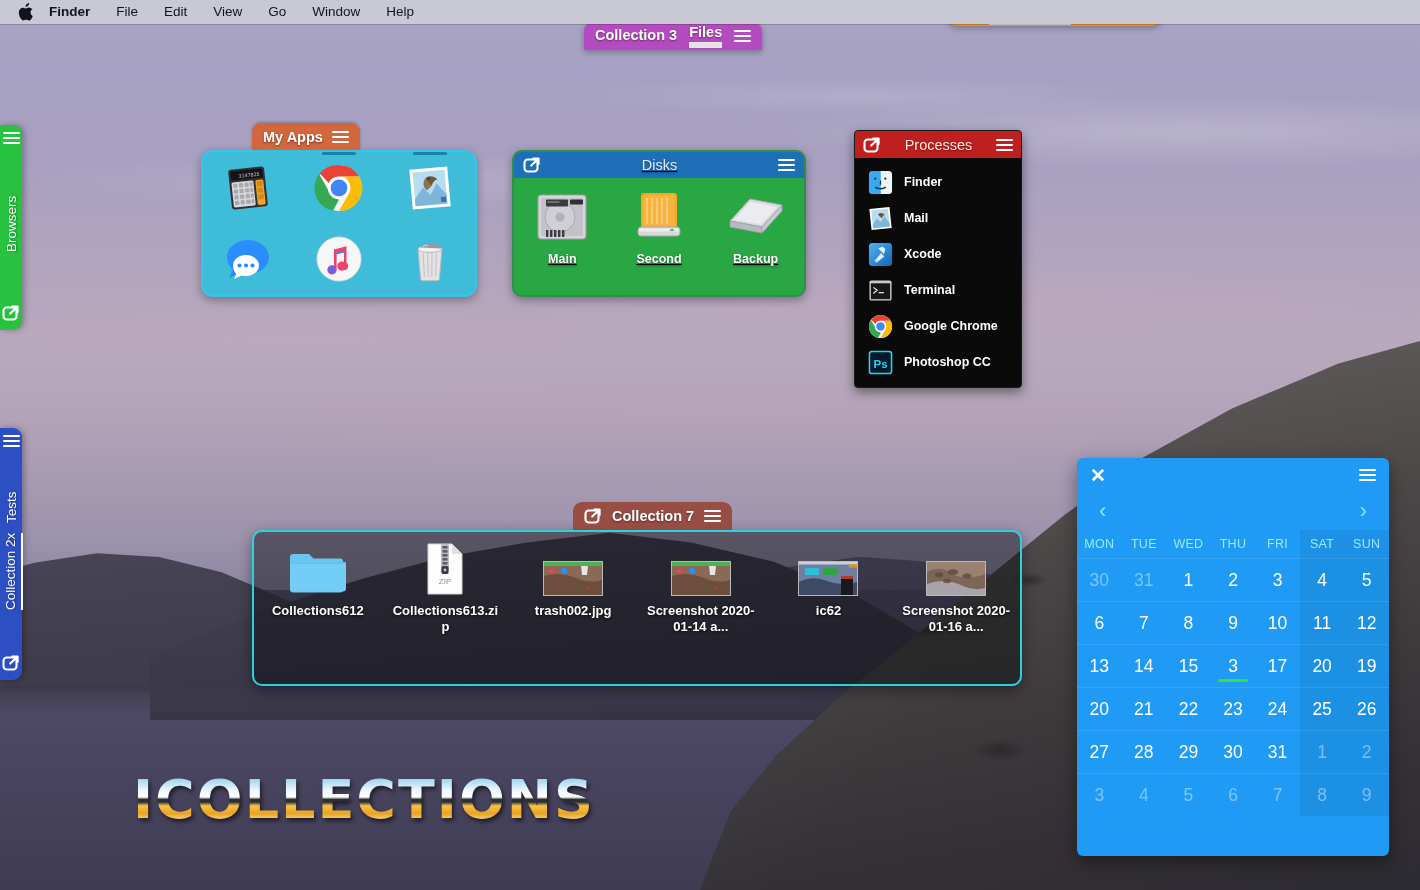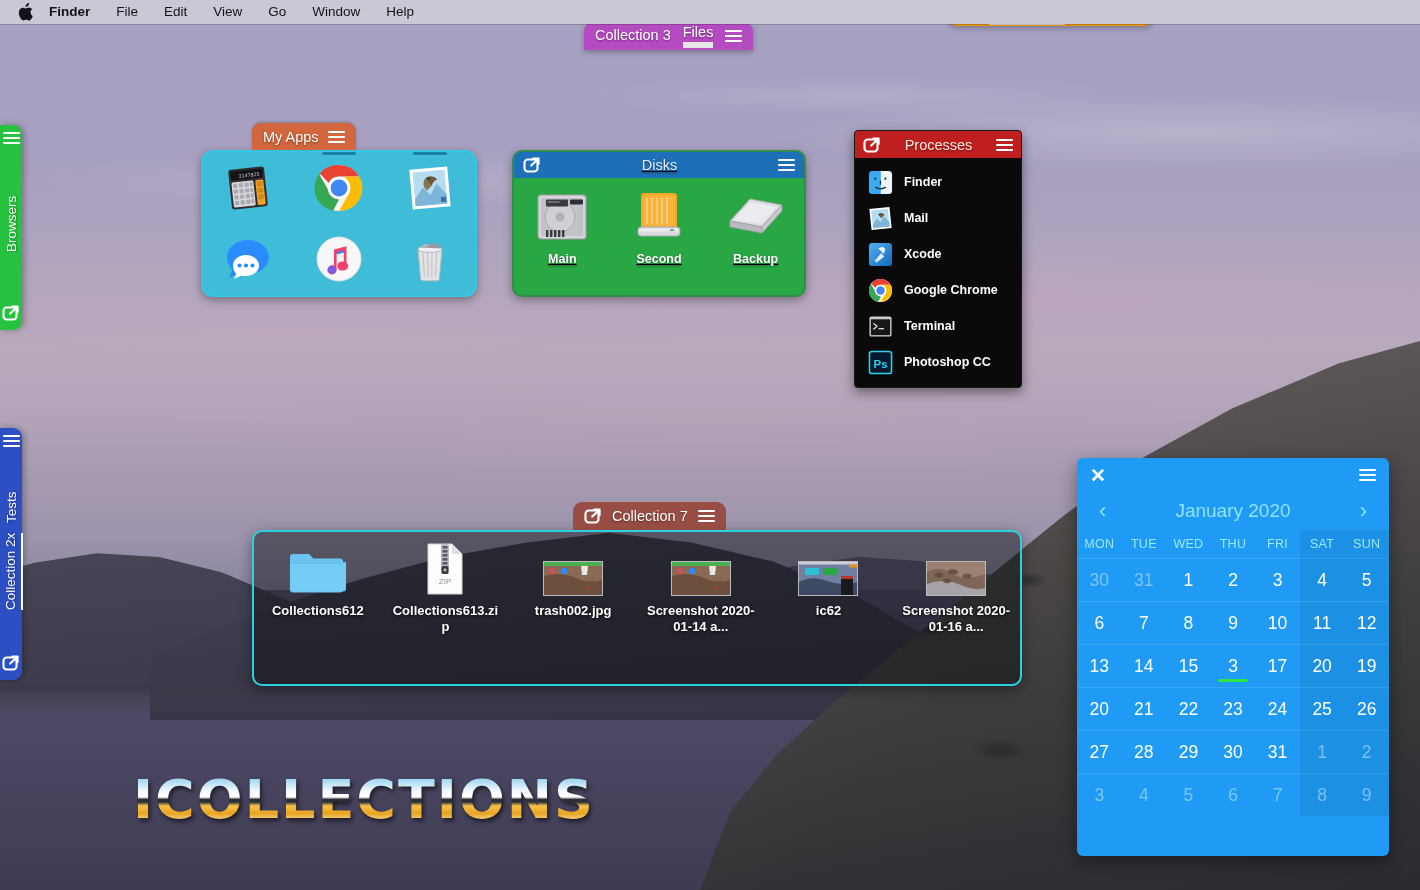--- a/index.html
+++ b/index.html
@@ -102,21 +102,21 @@
   .hamburger i:nth-child(1){top:0;}
   .hamburger i:nth-child(2){top:5px;}
   .hamburger i:nth-child(3){top:10px;}
   .extlink{width:18px;height:18px;flex:0 0 auto;}
 
   .tabhead{
     position:absolute;display:flex;align-items:center;gap:9px;
     border-radius:9px 9px 0 0;padding:0 11px;height:27px;
     color:#fff;font-size:14.5px;white-space:nowrap;z-index:5;
   }
-  .tabhead .title{text-shadow:0 1px 2px rgba(0,0,0,.45);}
+  .tabhead .title{text-shadow:0 1px 2px rgba(0,0,0,.45);font-weight:bold;}
   .tabhead .tabname{padding-bottom:2px;}
   .tabhead .tabname.active{border-bottom:6px solid #e5e5e5;}
 
   
   #myapps-head{
     left:252px;top:123px;background:#d2663c;
     box-shadow:0 -1px 3px rgba(0,0,0,.25);
   }
   #myapps-body{
     position:absolute;left:201px;top:150px;width:272px;height:143px;z-index:4;
@@ -548,38 +548,38 @@
           </defs>
         <path d="M10.5 6.5 l5-1.5 2.5 2.5 -1.5 5 -2.5-2.5z" fill="#eef6fb"></path>
         <path d="M13.5 11.5 L8 18.5 l2 2 L17 15z" fill="#dfeef8"></path>
         <path d="M6.5 19 l2-1.2 2 2 -1.2 2z" fill="#bcdcf0"></path>
       </svg>
       <span class="pname">Xcode</span>
     </div>
 
     <div class="proc-row">
       <svg class="proc-ico" viewBox="0 0 26 26">
+        <rect x="1.5" y="2.5" width="23" height="21" rx="2" fill="#c9c9cf"></rect>
+        <rect x="3" y="5.5" width="20" height="16.5" fill="#17171a"></rect>
+        <path d="M6 10 L9.5 12.8 L6 15.6" stroke="#e9e9ee" stroke-width="1.3" fill="none" stroke-linecap="round" stroke-linejoin="round"></path>
+        <rect x="11" y="14.6" width="5.5" height="1.3" fill="#e9e9ee"></rect>
+      </svg>
+      <span class="pname">Terminal</span>
+    </div>
+
+    <div class="proc-row">
+      <svg class="proc-ico" viewBox="0 0 26 26">
         <circle cx="13" cy="13" r="12" fill="#f5f5f5"></circle>
         <path d="M13 1a12 12 0 0 1 10.4 6H13a6 6 0 0 0-5.3 3.3L3.5 6A12 12 0 0 1 13 1z" fill="#ea4335"></path>
         <path d="M3.2 6.4 9 16.5a6 6 0 0 0 4.5 3L10.3 25A12 12 0 0 1 3.2 6.4z" fill="#34a853"></path>
         <path d="M23.6 7.3A12 12 0 0 1 13 25l5-8.7A6 6 0 0 0 19 13c0-2.3-1.3-4.4-3.1-5.9z" fill="#fbbc05"></path>
         <circle cx="13" cy="13" r="5.9" fill="#fff"></circle>
         <circle cx="13" cy="13" r="4.4" fill="#4285f4"></circle>
       </svg>
       <span class="pname">Google Chrome</span>
-    </div>
-
-    <div class="proc-row">
-      <svg class="proc-ico" viewBox="0 0 26 26">
-        <rect x="1.5" y="2.5" width="23" height="21" rx="2" fill="#c9c9cf"></rect>
-        <rect x="3" y="5.5" width="20" height="16.5" fill="#17171a"></rect>
-        <path d="M6 10 L9.5 12.8 L6 15.6" stroke="#e9e9ee" stroke-width="1.3" fill="none" stroke-linecap="round" stroke-linejoin="round"></path>
-        <rect x="11" y="14.6" width="5.5" height="1.3" fill="#e9e9ee"></rect>
-      </svg>
-      <span class="pname">Terminal</span>
     </div>
 
     <div class="proc-row">
       <svg class="proc-ico" viewBox="0 0 26 26">
         <rect x="1.5" y="1.5" width="23" height="23" rx="2.5" fill="#021a2b" stroke="#2ad2f0" stroke-width="1.6"></rect>
         <text x="13" y="18.2" font-size="12" font-weight="bold" fill="#2ad2f0" text-anchor="middle" font-family="Liberation Sans, sans-serif">Ps</text>
       </svg>
       <span class="pname">Photoshop CC</span>
     </div>
   </div>
@@ -749,21 +749,20 @@
   <div id="cal-topbar">
     <span id="cal-close">✕</span>
     <span class="hamburger">
         <i></i>
         <i></i>
         <i></i>
       </span>
   </div>
   <div id="cal-month">
     <span class="arrow">‹</span>
-    <span class="mname">January 2020</span>
     <span class="arrow">›</span>
   </div>
   <div id="cal-weekdays">
       <div>MON</div>
       <div>TUE</div>
       <div>WED</div>
       <div>THU</div>
       <div>FRI</div>
       <div class="we">SAT</div>
       <div class="we">SUN</div>

